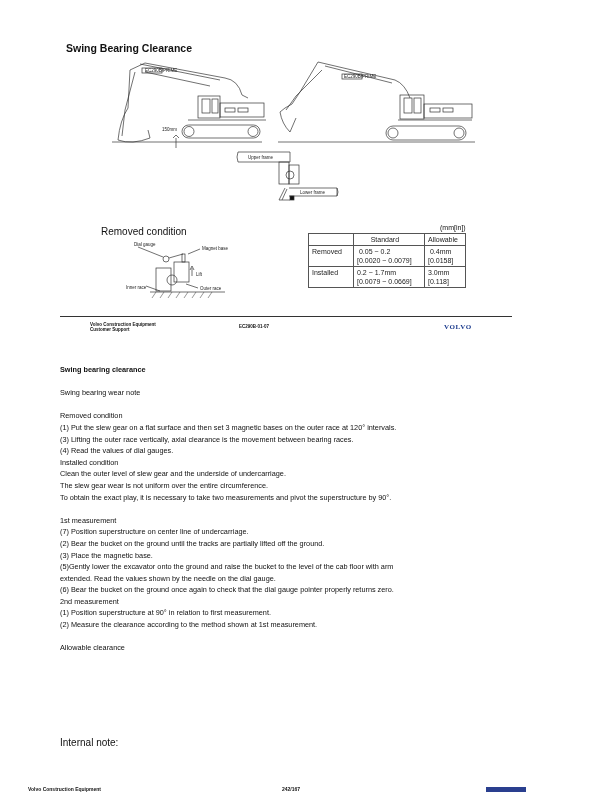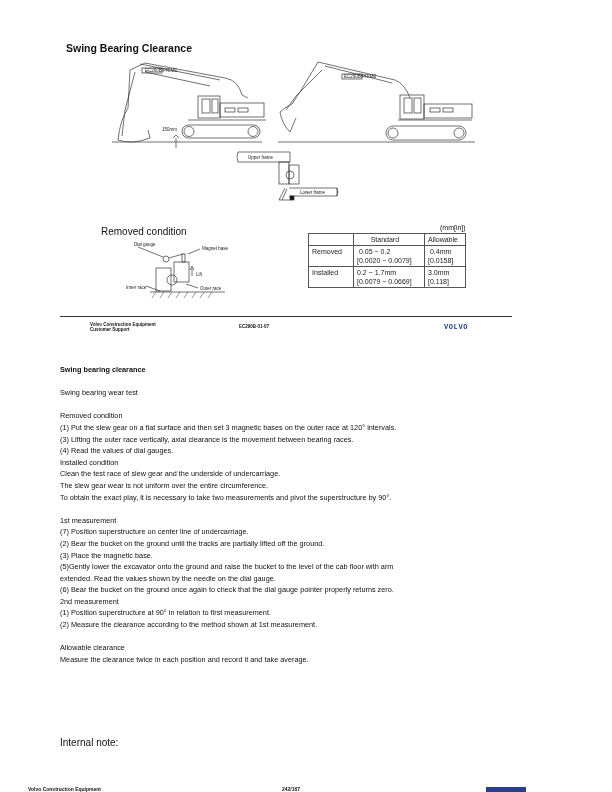--- a/index.html
+++ b/index.html
@@ -14,21 +14,21 @@
     table.spec { position: absolute; left: 308px; top: 233px; border-collapse: collapse;
                  font-size: 7px; color: #222; }
     table.spec td { border: 0.6px solid #555; padding: 1px 3px; vertical-align: top; line-height: 9px; }
     table.spec td.c0 { width: 38px; }
     table.spec td.c1 { width: 64px; }
     table.spec td.c2 { width: 34px; }
     .hr { left: 60px; top: 316px; width: 452px; height: 0; border-top: 1px solid #333; }
     .foot-left { left: 90px; top: 322px; font-size: 4.5px; font-weight: bold; line-height: 5px; }
     .foot-mid { left: 239px; top: 324px; font-size: 4.5px; font-weight: bold; }
     .volvo { left: 444px; top: 323px; font-size: 7px; font-weight: bold; color: #1a3a8c;
-             font-family: Liberation Mono, monospace; letter-spacing: 0.6px; }
+             font-family: Liberation Serif, serif; letter-spacing: 0.6px; }
     .body-text { left: 60px; top: 364px; width: 480px; font-size: 7.3px; line-height: 11.6px; color: #111; }
     .body-text .line { white-space: nowrap; height: 11.6px; }
     .body-text .bold { font-weight: bold; }
     .body-text .gap { height: 11.6px; }
     .internal { left: 60px; top: 737px; font-size: 10px; }
     .bot-left { left: 28px; top: 786px; font-size: 5px; font-weight: bold; }
     .bot-mid { left: 282px; top: 786px; font-size: 5px; font-weight: bold; }
     .bot-logo { left: 486px; top: 787px; width: 40px; height: 5px; background: #2a3f8f; }
   </style>
 </head>
@@ -152,43 +152,42 @@
 <div class="abs foot-left">
   <div>Volvo Construction Equipment</div>
   <div>Customer Support</div>
 </div>
 <div class="abs foot-mid">EC290B-01-07</div>
 <div class="abs volvo">VOLVO</div>
 
 <div class="abs body-text">
   <div class="line bold">Swing bearing clearance</div>
   <div class="gap"></div>
-  <div class="line">Swing bearing wear test</div>
+  <div class="line">Swing bearing wear note</div>
   <div class="gap"></div>
   <div class="line">Removed condition</div>
   <div class="line">(1) Put the slew gear on a flat surface and then set 3 magnetic bases on the outer race at 120° intervals.</div>
   <div class="line">(3) Lifting the outer race vertically, axial clearance is the movement between bearing races.</div>
   <div class="line">(4) Read the values of dial gauges.</div>
   <div class="line">Installed condition</div>
-  <div class="line">Clean the test race of slew gear and the underside of undercarriage.</div>
+  <div class="line">Clean the outer level of slew gear and the underside of undercarriage.</div>
   <div class="line">The slew gear wear is not uniform over the entire circumference.</div>
   <div class="line">To obtain the exact play, it is necessary to take two measurements and pivot the superstructure by 90°.</div>
   <div class="gap"></div>
   <div class="line">1st measurement</div>
   <div class="line">(7) Position superstructure on center line of undercarriage.</div>
   <div class="line">(2) Bear the bucket on the ground until the tracks are partially lifted off the ground.</div>
   <div class="line">(3) Place the magnetic base.</div>
   <div class="line">(5)Gently lower the excavator onto the ground and raise the bucket to the level of the cab floor with arm</div>
   <div class="line">extended. Read the values shown by the needle on the dial gauge.</div>
   <div class="line">(6) Bear the bucket on the ground once again to check that the dial gauge pointer properly returns zero.</div>
   <div class="line">2nd measurement</div>
   <div class="line">(1) Position superstructure at 90° in relation to first measurement.</div>
   <div class="line">(2) Measure the clearance according to the method shown at 1st measurement.</div>
   <div class="gap"></div>
   <div class="line">Allowable clearance</div>
-  <div class="line">Measure the clearance twice in each position and record it and take average.</div>
 </div>
 
 <div class="abs internal">Internal note:</div>
 
 <div class="abs bot-left">Volvo Construction Equipment</div>
 <div class="abs bot-mid">242/167</div>
 <div class="abs bot-logo"></div>
 
 </body></html>

